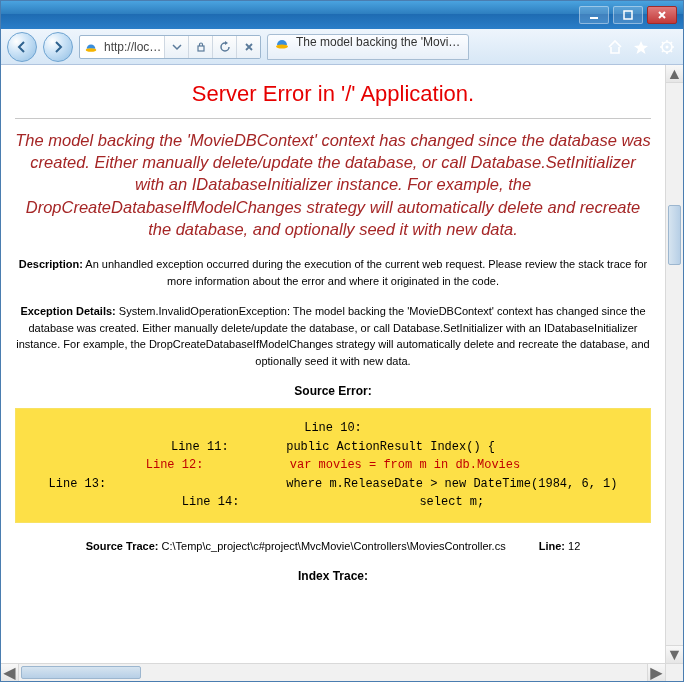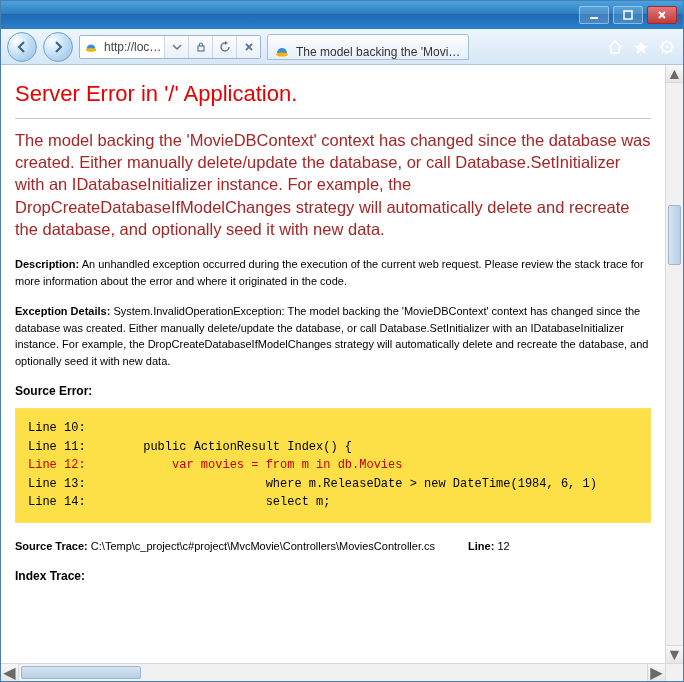--- a/index.html
+++ b/index.html
@@ -77,21 +77,21 @@
   }
   .addr-btn {
     width:24px; height:100%;
     border-left:1px solid #cfd8e2;
     display:flex;align-items:center;justify-content:center;
     background: linear-gradient(#fdfdfd,#eaf1f8);
     color:#5a7a9a;
   }
   .addr-btn svg { width:12px; height:12px; }
   .tab {
-    display:flex; align-items:flex-end;
+    display:flex; align-items:flex-start;
     height:26px;
     background: linear-gradient(#fcfdff,#e7eff8);
     border:1px solid #a7bdd3;
     border-radius:3px 3px 0 0;
     padding:0 8px 0 6px;
     font-size:12px;
     color:#333;
     max-width:210px;
     gap:6px;
   }
@@ -115,20 +115,21 @@
   }
   .content-scroll {
     position:absolute;
     top:0; left:0; right:18px; bottom:18px;
     overflow:hidden;
     padding: 8px 14px 14px 14px;
     font-family: Verdana, Arial, sans-serif;
     font-size: 12px;
     color:#000;
     line-height:1.4;
+    text-align:center;
   }
   .vscroll {
     position:absolute; top:0; right:0; bottom:18px;
     width:18px;
     background:#f1f1f1;
     border-left:1px solid #d9d9d9;
   }
   .vscroll .thumb {
     position:absolute; left:2px; right:2px;
     top:140px; height:60px;
@@ -176,20 +177,21 @@
     font-family: Verdana, sans-serif;
     font-size: 22px;
     font-weight: normal;
     color: #e60000;
     margin: 6px 0 8px 0;
   }
   hr.err-hr { border:none; border-top:1px solid #c8c8c8; margin:4px 0 10px 0; }
   h2.err-msg {
     font-family: Verdana, sans-serif;
     font-size: 16.5px;
+    font-style: italic;
     font-weight: normal;
     color: #a52626;
     margin: 0 0 16px 0;
     line-height:1.35;
   }
   .err-block { font-size:11px; line-height:1.5; margin-bottom:14px; }
   .err-block b { font-weight:bold; }
   .src-label { font-size:12px; font-weight:bold; margin: 12px 0 8px 0; }
   .code-box {
     background:#fde047;

